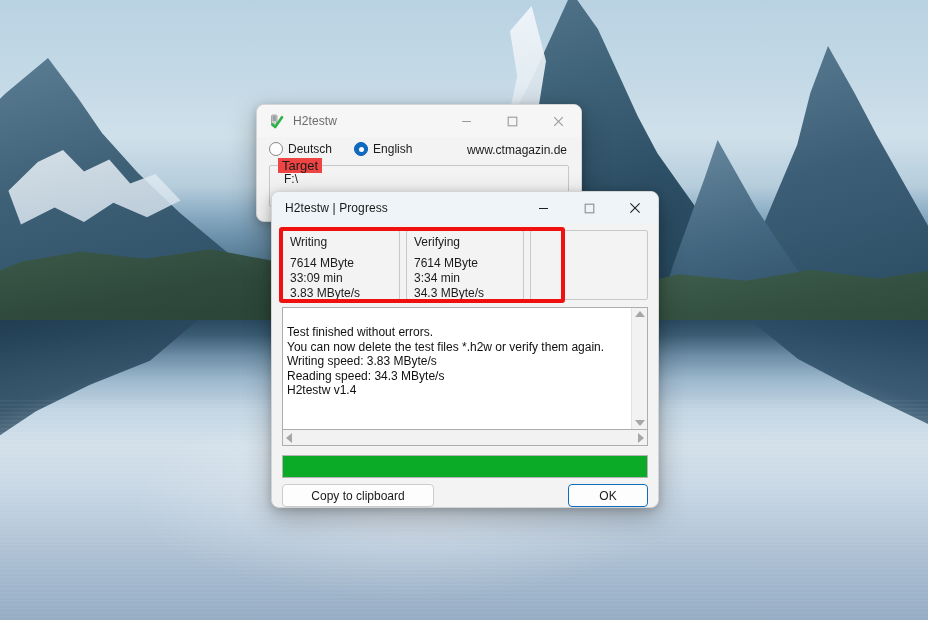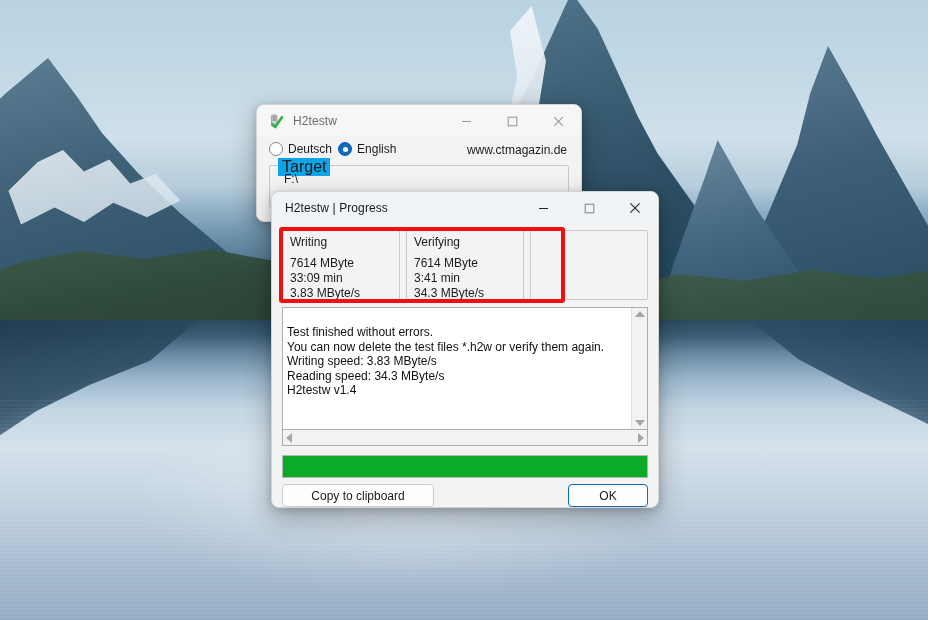--- a/index.html
+++ b/index.html
@@ -152,21 +152,21 @@
   .win-btn svg { display: block; }
 
   
   #main-window {
     left: 256px; top: 104px;
     width: 326px; height: 118px;
   }
   #main-body { padding: 0 12px; }
   .radio-row {
     display: flex; align-items: flex-end;
-    gap: 6px;
+    gap: 22px;
     margin-top: 5px;
     position: relative;
   }
   .radio-item { display: flex; align-items: center; gap: 5px; }
   .radio-circle {
     width: 14px; height: 14px; border-radius: 50%;
     border: 1.3px solid #868686;
     background: #fdfdfd;
     display: flex; align-items: center; justify-content: center;
     flex: 0 0 auto;
@@ -185,23 +185,23 @@
     margin-top: 9px;
     border: 1px solid #c8c8c8;
     border-radius: 2px;
     position: relative;
     height: 42px;
     background: transparent;
   }
   .groupbox-legend {
     position: absolute;
     top: -8px; left: 8px;
-    background: #0ea5e9;
+    background: #ef4444;
     padding: 0 4px;
-    font-size: 16px;
+    font-size: 13px;
     color: #1b1b1b;
   }
   .target-path {
     position: absolute; left: 14px; top: 6px;
     font-size: 12px; color: #1b1b1b;
   }
   .btn {
     background: #fdfdfd;
     border: 1px solid #cccccc;
     border-radius: 4px;
@@ -420,21 +420,21 @@
       <div class="stats-row">
         <div class="stat-box">
           <div class="stat-head">Writing</div>
           <div class="stat-line">7614 MByte</div>
           <div class="stat-line">33:09 min</div>
           <div class="stat-line">3.83 MByte/s</div>
         </div>
         <div class="stat-box">
           <div class="stat-head">Verifying</div>
           <div class="stat-line">7614 MByte</div>
-          <div class="stat-line">3:41 min</div>
+          <div class="stat-line">3:34 min</div>
           <div class="stat-line">34.3 MByte/s</div>
         </div>
         <div class="stat-box">
           <div class="stat-head"></div>
         </div>
       </div>
 
       <div id="red-highlight" style="border-color: rgb(240, 16, 16);"></div>
 
       <div class="log-wrap">

